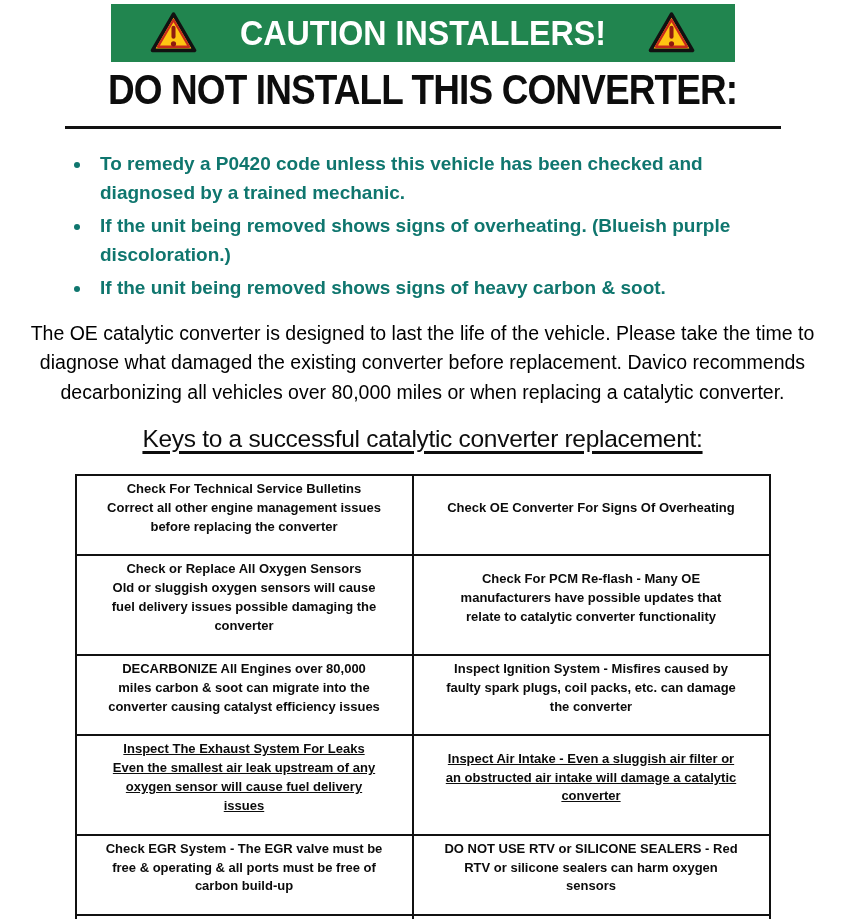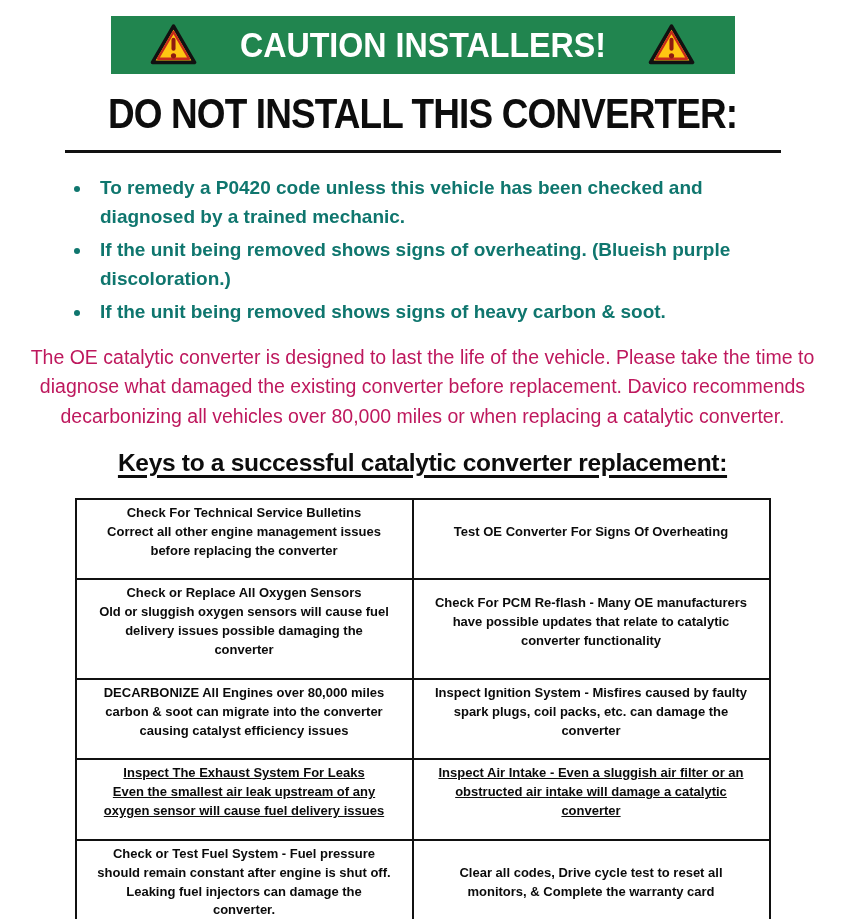--- a/index.html
+++ b/index.html
@@ -2,55 +2,55 @@
 <html><head>
 <meta charset="utf-8">
 <style>
   html,body{margin:0;padding:0;}
   body{
     width:845px;height:919px;background:#ffffff;
     font-family:"Liberation Sans",sans-serif;color:#0d0d0d;
     overflow:hidden;
   }
   .banner{
-    width:624px;height:58px;margin:16px auto;background:#21854F;
+    width:624px;height:58px;margin:4px auto;background:#21854F;
     display:flex;align-items:center;justify-content:center;gap:27px;
   }
   .banner-text{
     color:#ffffff;font-size:35px;font-weight:bold;letter-spacing:0px;
     display:inline-block;transform:scaleX(0.92);white-space:nowrap;
   }
   .warn-icon{width:47px;height:42px;flex:0 0 auto;}
   .main-heading{
     margin:0 0 0;text-align:center;font-size:42px;font-weight:bold;
   }
   .main-heading span{display:inline-block;transform:scaleX(0.88);white-space:nowrap;letter-spacing:-1px;}
   .divider{width:716px;margin:12px auto 0;border:none;border-top:3px solid #111;}
   .bullet-list{
     margin:20px 70px 0 70px;padding-left:22px;
     font-size:19px;font-weight:bold;line-height:1.55;color:#0f766e;
   }
   .bullet-list li{padding-left:8px;margin-bottom:3px;}
   .intro-paragraph{
     margin:17px 12px 0;text-align:center;font-size:19.5px;line-height:1.5;
-    color:#be185d;font-weight:normal;
+    color:#000000;font-weight:normal;
   }
   .keys-heading{
-    margin:18px 11px 0;text-align:center;font-size:24.5px;font-weight:bold;
+    margin:18px 11px 0;text-align:center;font-size:24.5px;font-weight:normal;
     text-decoration:underline;text-decoration-thickness:2.5px;text-underline-offset:4px;
     letter-spacing:-0.3px;
   }
   table.tips{
     width:694px;margin:21px auto 0;border-collapse:collapse;table-layout:fixed;
   }
   table.tips td{
     border:2.5px solid #111;
     font-size:13px;font-weight:bold;line-height:1.45;
     text-align:center;vertical-align:middle;
-    padding:4px 18px 18px;white-space:pre-line;color:#0b0b0b;
+    padding:4px 28px 18px;white-space:pre-line;color:#0b0b0b;
   }
   table.tips col.left-col{width:337px;}
   table.tips col.right-col{width:357px;}
   table.tips tr:nth-child(1){height:80px;}
   table.tips tr:nth-child(2){height:80px;}
   table.tips tr:nth-child(3){height:77px;}
   table.tips tr:nth-child(4){height:79px;text-decoration:underline;}
   table.tips tr:nth-child(5){height:68px;}
   table.tips tr:nth-child(6){height:80px;}
   td.big-cell{font-size:15px;}
@@ -96,34 +96,38 @@
 
 <table class="tips">
   <colgroup>
       <col class="left-col">
       <col class="right-col">
     </colgroup>
   <tbody>
     <tr>
       <td>Check For Technical Service Bulletins
 Correct all other engine management issues before replacing the converter</td>
-      <td class="big-cell">Test OE Converter For Signs Of Overheating</td>
+      <td class="big-cell">Check OE Converter For Signs Of Overheating</td>
     </tr>
     <tr>
       <td>Check or Replace All Oxygen Sensors
 Old or sluggish oxygen sensors will cause fuel delivery issues possible damaging the converter</td>
       <td>Check For PCM Re-flash - Many OE manufacturers have possible updates that relate to catalytic converter functionality</td>
     </tr>
     <tr>
       <td>DECARBONIZE All Engines over 80,000 miles carbon &amp; soot can migrate into the converter causing catalyst efficiency issues</td>
       <td>Inspect Ignition System - Misfires caused by faulty spark plugs, coil packs, etc. can damage the converter</td>
     </tr>
     <tr>
       <td>Inspect The Exhaust System For Leaks
 Even the smallest air leak upstream of any oxygen sensor will cause fuel delivery issues</td>
       <td>Inspect Air Intake - Even a sluggish air filter or an obstructed air intake will damage a catalytic converter</td>
     </tr>
     <tr>
+      <td>Check EGR System - The EGR valve must be free &amp; operating &amp; all ports must be free of carbon build-up</td>
+      <td>DO NOT USE RTV or SILICONE SEALERS - Red RTV or silicone sealers can harm oxygen sensors</td>
+    </tr>
+    <tr>
       <td>Check or Test Fuel System - Fuel pressure should remain constant after engine is shut off.  Leaking fuel injectors can damage the converter.</td>
       <td>Clear all codes,  Drive cycle test to reset all monitors, &amp; Complete the warranty card</td>
     </tr>
   </tbody>
 </table>
 
 </body></html>

